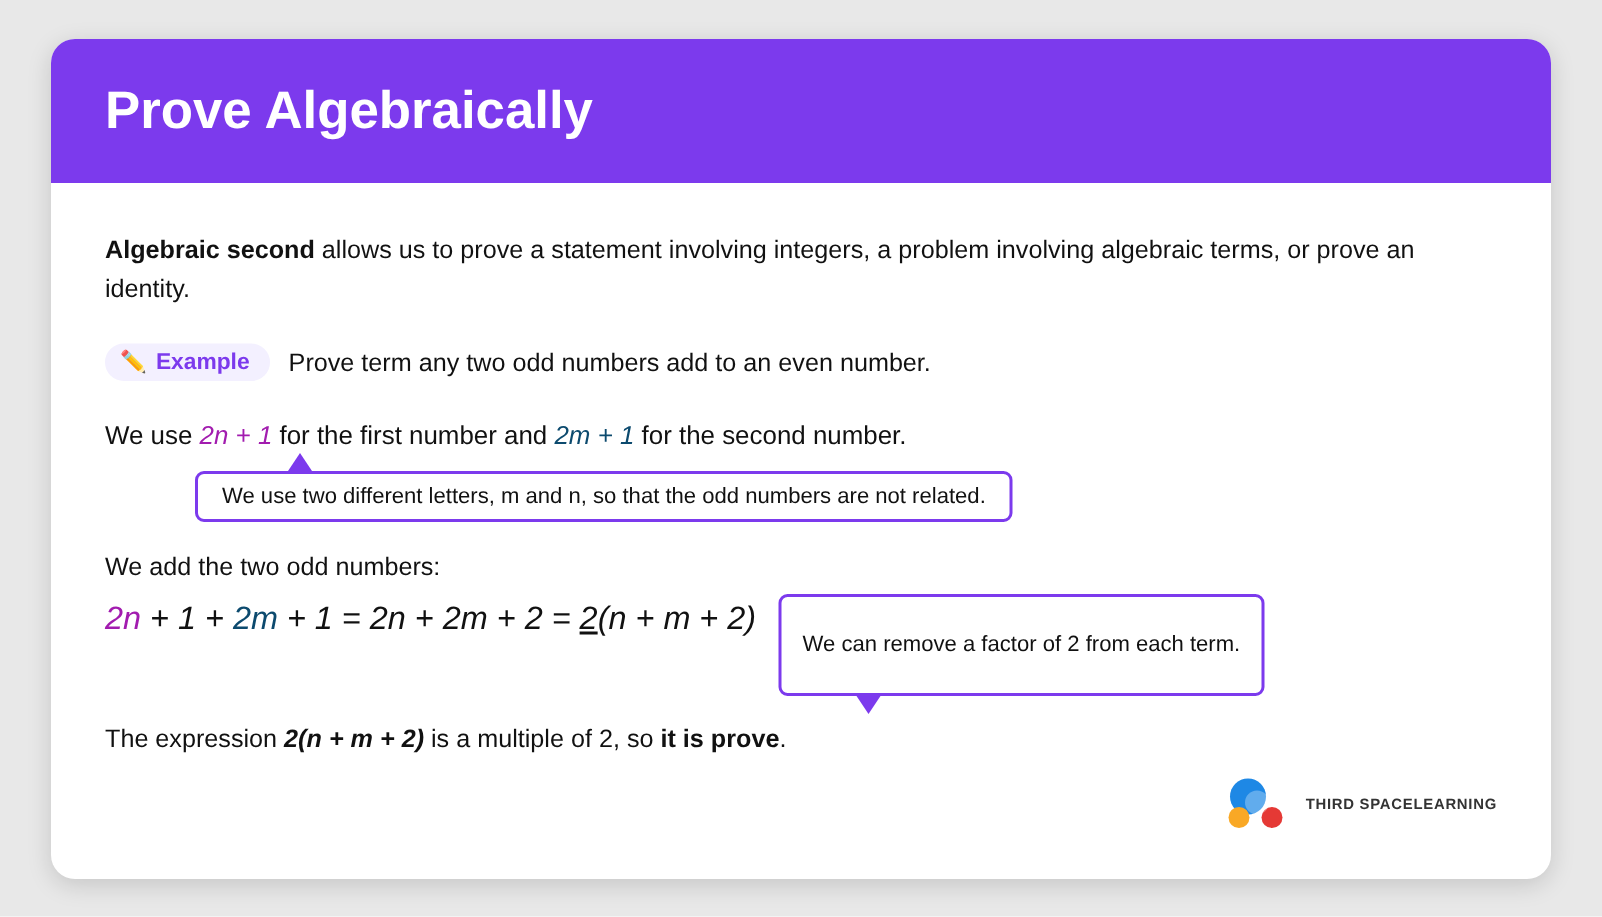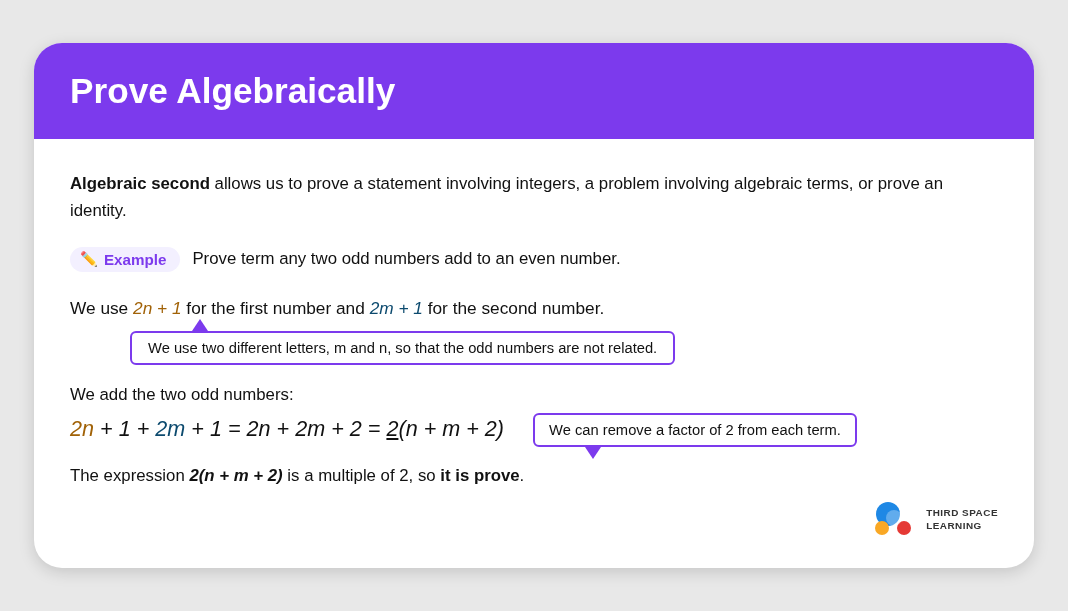--- a/index.html
+++ b/index.html
@@ -7,21 +7,21 @@
       background: #e8e8e8;
       display: flex;
       justify-content: center;
       align-items: center;
       min-height: 100vh;
       font-family: 'Arial', sans-serif;
     }
     .card {
       width: 1000px;
       background: #fff;
-      border-radius: 28px;
+      border-radius: 16px;
       overflow: hidden;
       box-shadow: 0 4px 16px rgba(0,0,0,0.15);
     }
     .header {
       background: #7c3aed;
       padding: 28px 36px;
     }
     .header h1 {
       color: #fff;
       font-size: 2.2rem;
@@ -64,21 +64,21 @@
       font-size: 1.05rem;
       color: #111;
     }
     .use-line {
       font-size: 1.08rem;
       color: #111;
       margin-bottom: 8px;
       line-height: 1.7;
     }
     .pink { color: #0c4a6e; }
-    .blue { color: #a16207; }
+    .blue { color: #a21caf; }
     .annotation-block {
       position: relative;
       margin-bottom: 20px;
     }
     .tooltip-box {
       display: inline-block;
       border: 2px solid #7c3aed;
       border-radius: 6px;
       padding: 7px 16px;
       font-size: 0.92rem;
@@ -102,33 +102,33 @@
       margin-bottom: 14px;
     }
     .add-label {
       font-size: 1.05rem;
       color: #111;
       margin-bottom: 8px;
     }
     .equation-row {
       display: flex;
       align-items: flex-start;
-      gap: 29px;
+      gap: 15px;
       margin-top: 6px;
     }
     .equation {
       font-size: 1.35rem;
       color: #111;
       font-style: italic;
       line-height: 1.5;
     }
     .factor-tooltip {
       border: 2px solid #7c3aed;
       border-radius: 6px;
-      padding: 7px 14px;
+      padding: 24px 14px;
       font-size: 0.92rem;
       color: #111;
       position: relative;
       margin-top: 0;
       align-self: flex-start;
     }
     .factor-tooltip::after {
       content: '';
       position: absolute;
       bottom: -14px;
@@ -159,21 +159,21 @@
       align-items: center;
       gap: 8px;
     }
     .logo-circles {
       display: flex;
       align-items: flex-end;
       gap: 3px;
     }
     .logo-text {
       display: flex;
-      flex-direction: column;
+      flex-direction: row;
       font-size: 0.62rem;
       font-weight: 700;
       color: #333;
       letter-spacing: 0.05em;
       line-height: 1.3;
     }
     
     .math-expr {
       font-style: italic;
     }

